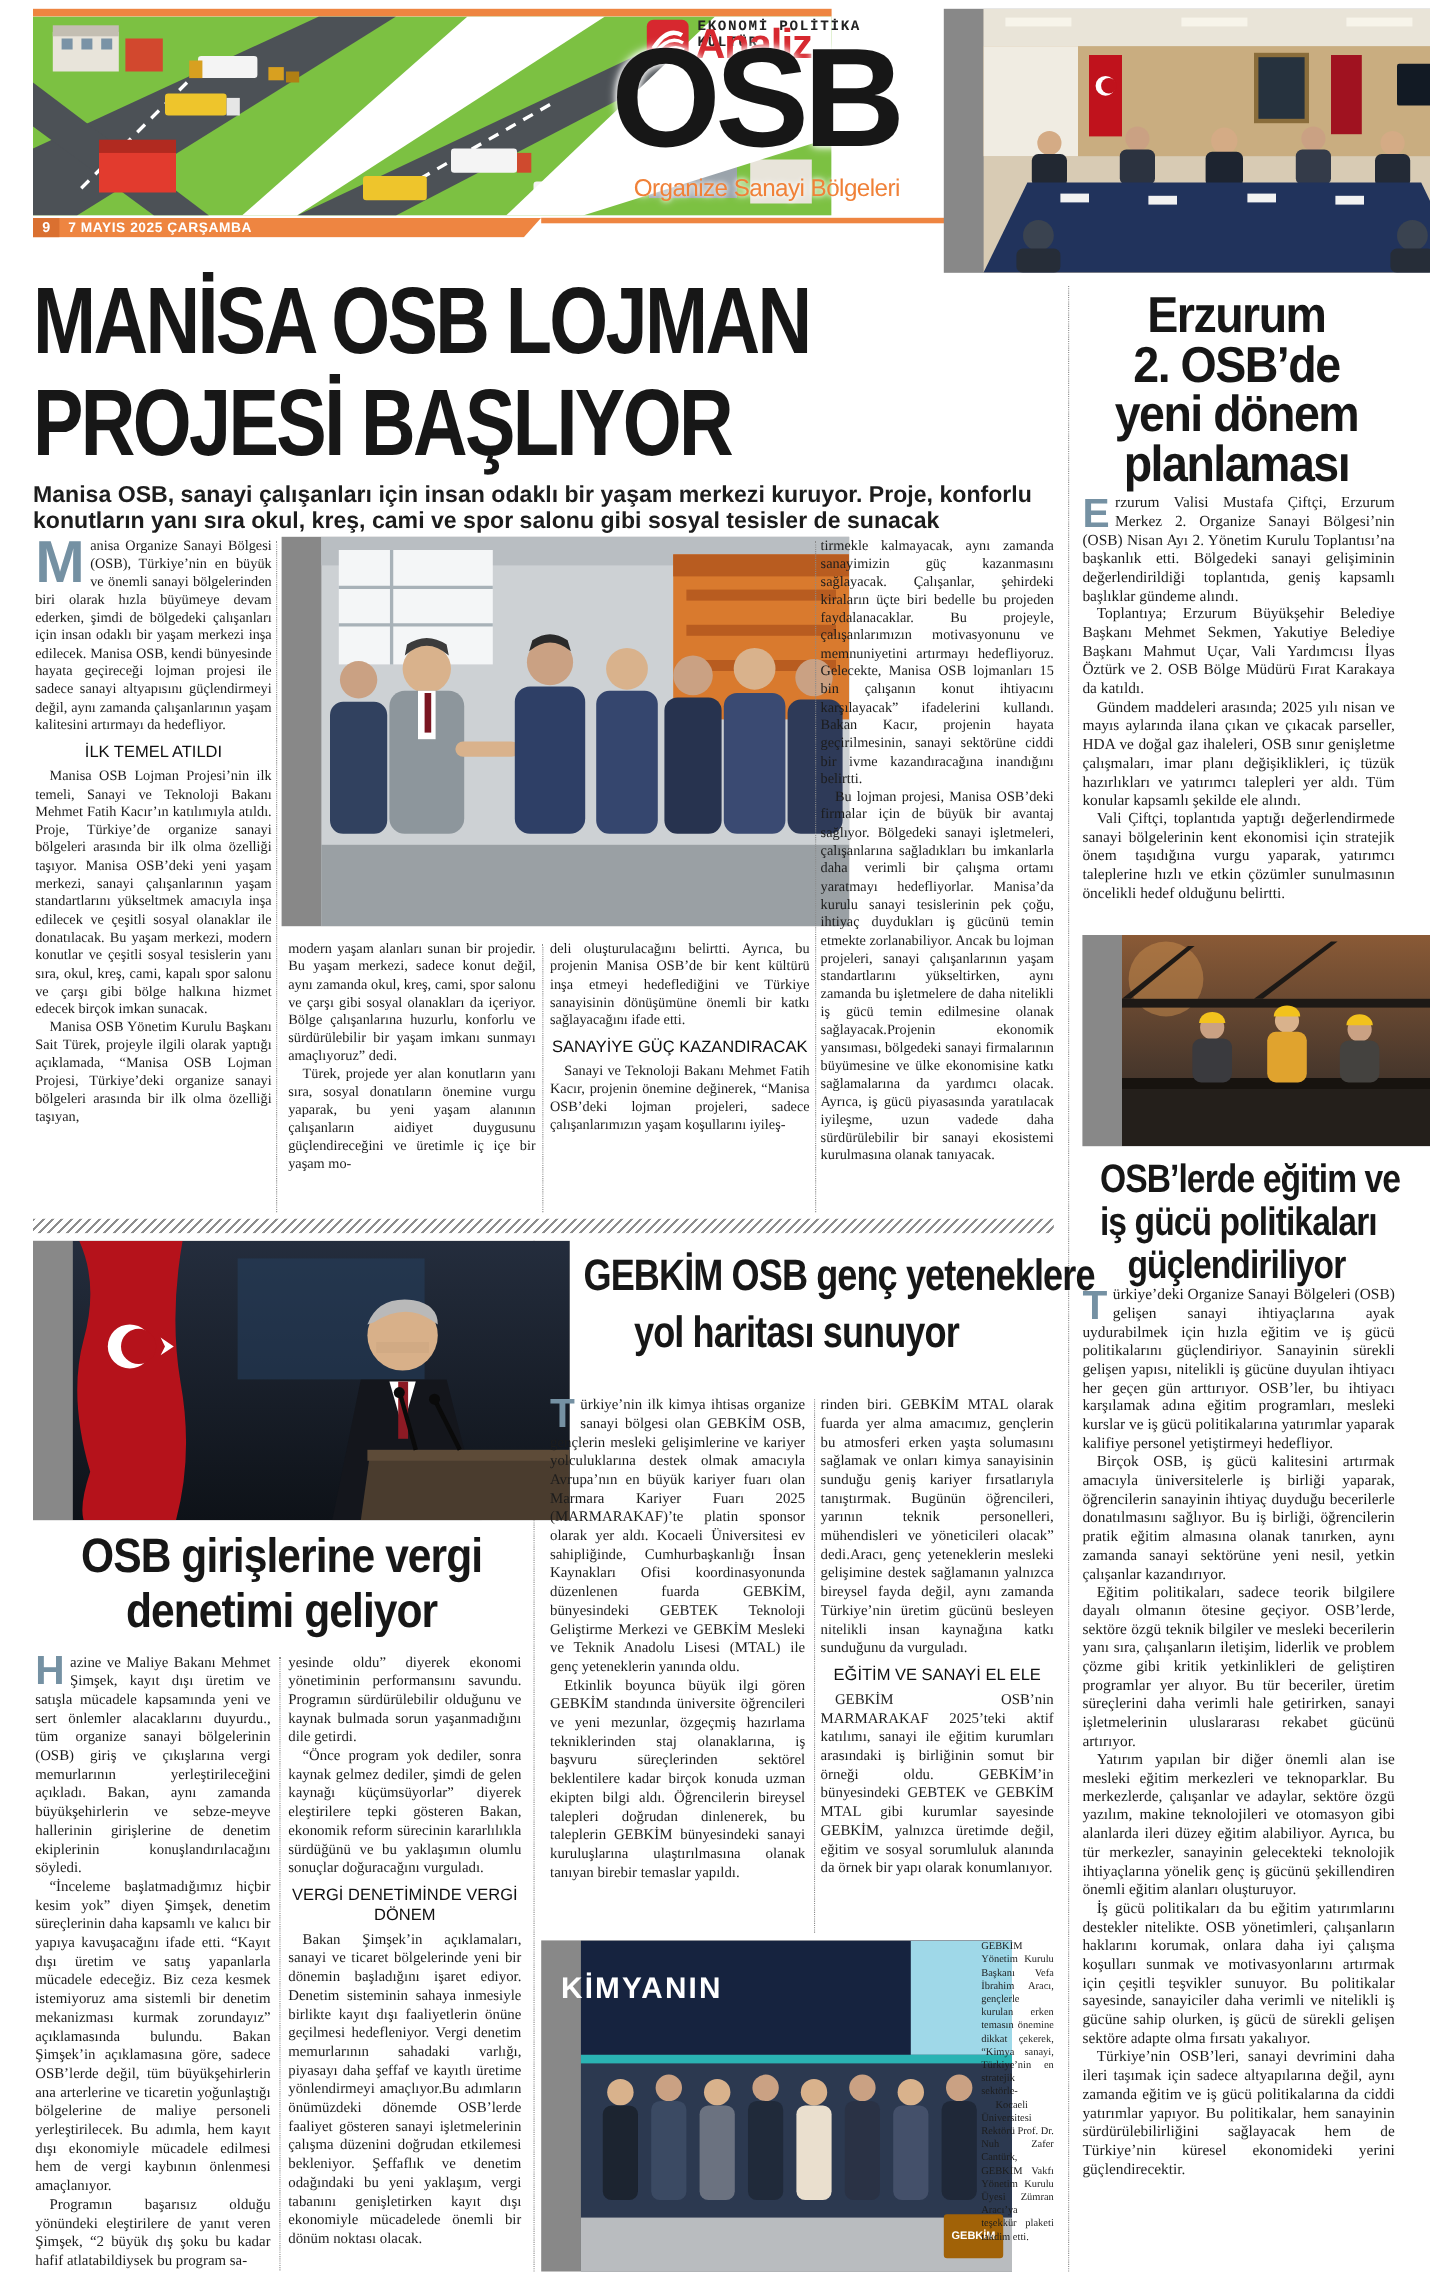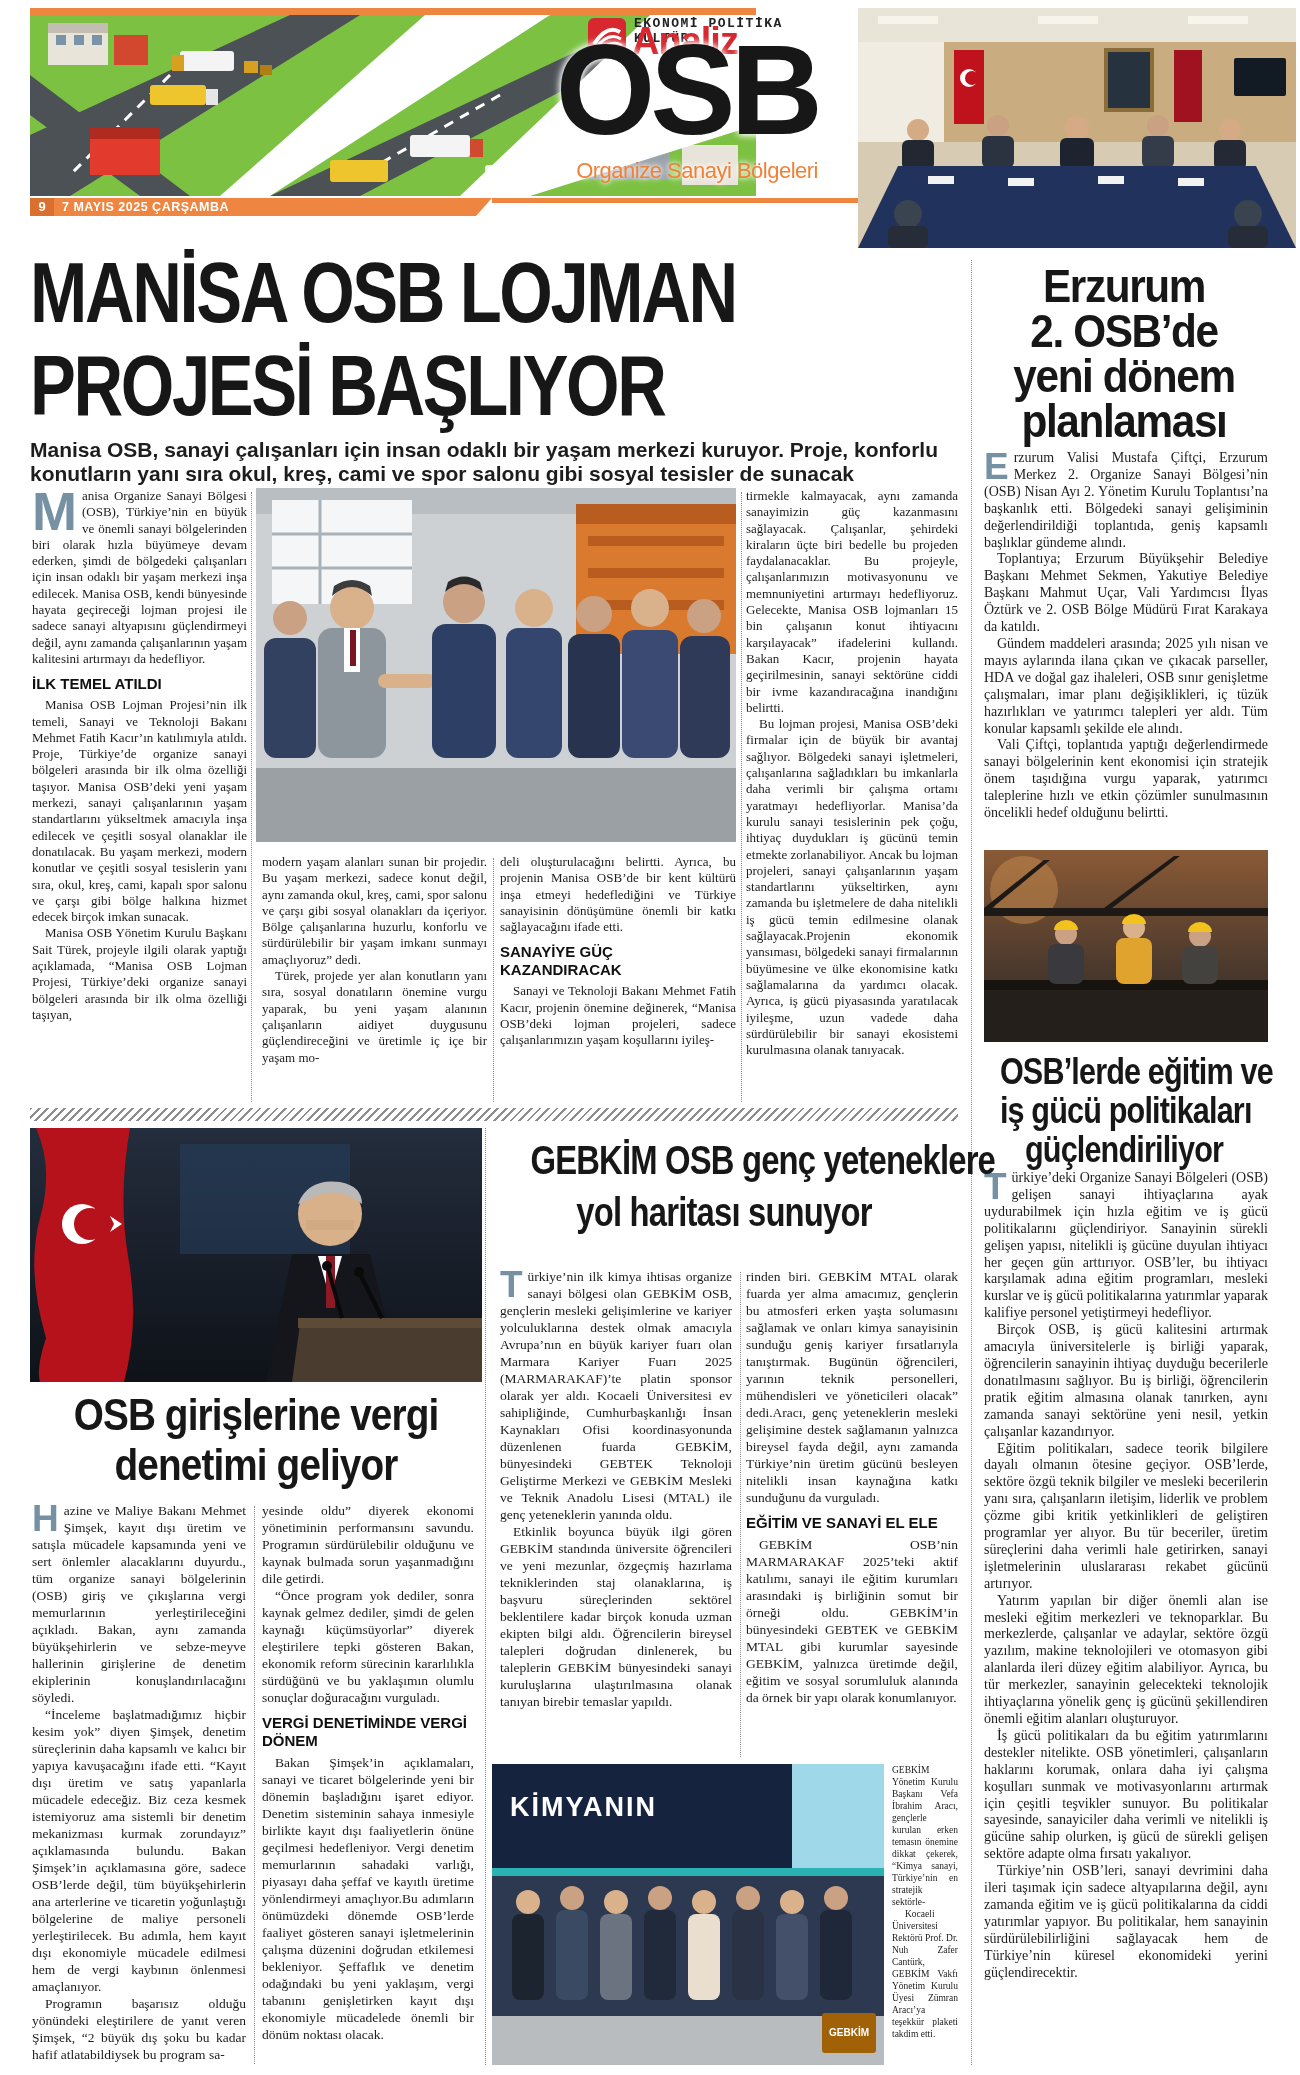--- a/index.html
+++ b/index.html
@@ -23,21 +23,21 @@
            font-size:22px;font-weight:normal;color:#f08138;letter-spacing:-0.5px;
            text-shadow:0 0 4px #fff,0 0 8px #fff;}
   .datebar{left:30px;top:198px;width:462px;height:18px;background:#ee8541;
            clip-path:polygon(0 0,100% 0,calc(100% - 16px) 100%,0 100%);
            font-family:"Liberation Sans",sans-serif;color:#fff;}
   .datebar .pn{position:absolute;left:0;top:0;width:24px;height:18px;background:#da7030;
                text-align:center;font-weight:bold;font-size:13px;line-height:18px;}
   .datebar .dt{position:absolute;left:32px;top:0;font-weight:bold;font-size:12.5px;line-height:18px;letter-spacing:.5px;}
   .datebar-ext{left:492px;top:198px;width:466px;height:5px;background:#ee8541;}
   
-  .photo{overflow:hidden;background:#888;}
+  .photo{overflow:hidden;background:#888;padding-left:36px;}
   .ph-meeting{left:858px;top:8px;width:438px;height:240px;}
   .ph-lead{left:256px;top:488px;width:480px;height:354px;}
   .ph-workers{left:984px;top:850px;width:284px;height:192px;}
   .ph-simsek{left:30px;top:1128px;width:452px;height:254px;}
   .ph-gebkim{left:492px;top:1764px;width:392px;height:301px;}
   .ph-gebkim .banner{position:absolute;left:18px;top:28px;color:#fff;
       font-family:"Liberation Sans",sans-serif;font-weight:bold;font-size:27px;letter-spacing:2px;}
   .ph-gebkim .logo{position:absolute;right:8px;bottom:12px;width:54px;height:40px;background:#a16207;
       color:#fff;font-family:"Liberation Sans",sans-serif;font-weight:bold;font-size:10px;
       text-align:center;line-height:40px;border-radius:3px;}
@@ -57,22 +57,22 @@
   .gebkim-hl .ln{font-size:40px;line-height:52px;letter-spacing:-1px;transform:scaleX(.82);}
   .vergi-hl{left:30px;top:1390px;width:452px;text-align:center;}
   .vergi-hl .ln{font-size:44px;line-height:50px;letter-spacing:-1px;transform:scaleX(.88);}
   
   .col{overflow:hidden;text-align:justify;}
   .b-main{font-size:13px;line-height:16.3px;}
   .b-side{font-size:14px;line-height:16.9px;}
   .b-mid{font-size:13.5px;line-height:17px;}
   .col p{margin:0;}
   .col p.ind{text-indent:13px;}
-  .subhead{font-family:"Liberation Sans",sans-serif;font-weight:bold;font-size:15px;
-           line-height:18px;color:#101010;margin:8px 0 4px;text-align:left;}
+  .subhead{font-family:"Liberation Sans",sans-serif;font-weight:normal;font-size:15px;
+           line-height:18px;color:#101010;margin:8px 0 4px;text-align:center;}
   .dc{float:left;font-family:"Liberation Sans",sans-serif;font-weight:bold;color:#7591a3;
       margin:2px 5px 0 0;}
   .dc3{font-size:54px;line-height:42px;}
   .dc2{font-size:37px;line-height:29px;}
   .lead-c1{left:32px;top:488px;width:215px;height:617px;}
   .lead-c2{left:262px;top:854px;width:225px;height:251px;}
   .lead-c3{left:500px;top:854px;width:236px;height:251px;}
   .lead-c4{left:746px;top:488px;width:212px;height:617px;}
   .erz-body{left:984px;top:450px;width:284px;height:394px;}
   .egitim-body{left:984px;top:1170px;width:284px;height:898px;}

